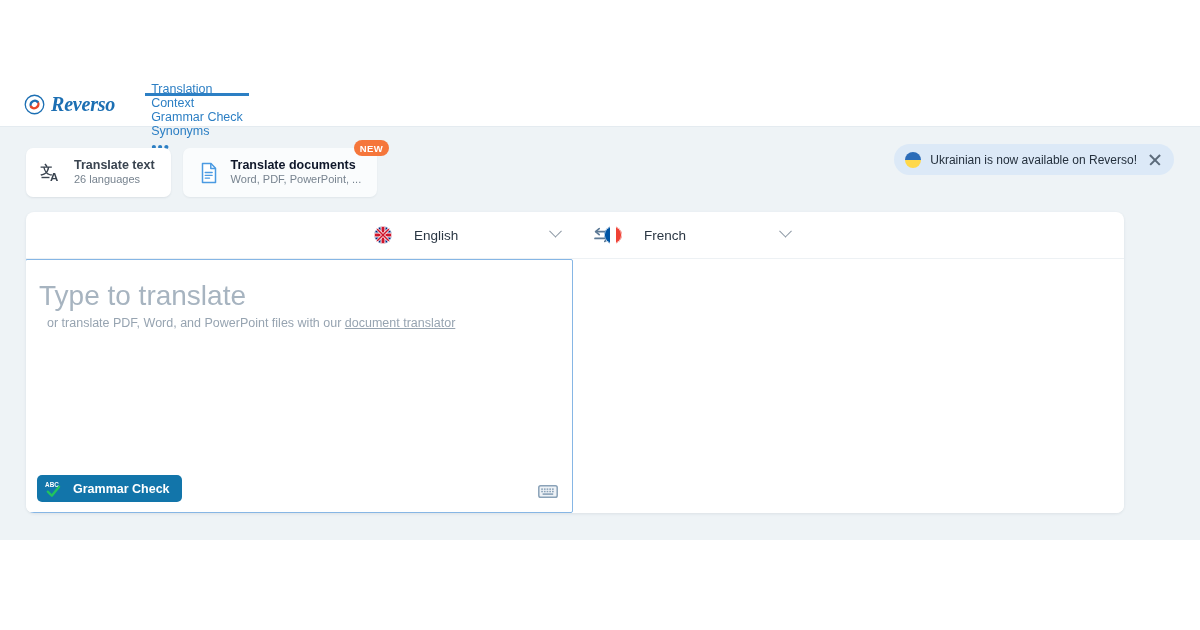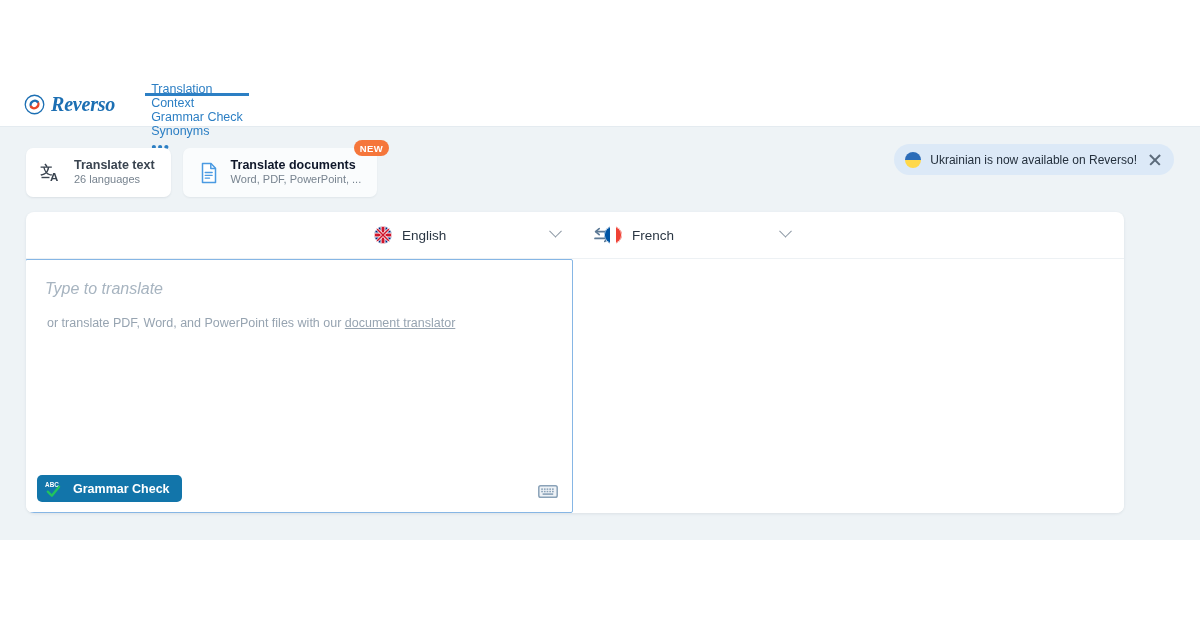--- a/index.html
+++ b/index.html
@@ -209,20 +209,21 @@
     position: relative;
     height: 47px;
     display: flex;
     align-items: center;
     border-bottom: 1px solid #edf1f4;
   }
   .lang-select {
     display: flex; align-items: center;
     height: 47px;
     cursor: pointer;
+    gap: 12px;
   }
   .lang-select.src { position: absolute; left: 348px; width: 186px; }
   .lang-select.tgt { position: absolute; left: 578px; width: 186px; }
   .flag { width: 18px; height: 18px; border-radius: 50%; flex: none; overflow: hidden; }
   .lang-name { font-size: 13.5px; color: #2b3744; margin-left: 10px; }
   .chev {
     margin-left: auto;
     width: 9px; height: 9px;
     border-right: 1.6px solid #8b97a3;
     border-bottom: 1.6px solid #8b97a3;
@@ -245,25 +246,24 @@
     border-radius: 2px;
     margin-left: -1px;
     background: #ffffff;
   }
   .pane-tgt {
     flex: 1;
     background: #ffffff;
   }
   .placeholder {
     position: absolute;
-    left: 19px; top: 20px;
-    font-size: 16px;
+    left: 13px; top: 20px;
+    font-size: 28px;
     color: #a7b4c0;
     font-weight: normal;
-    font-style: italic;
   }
   .sub-hint {
     position: absolute;
     left: 21px; top: 56px;
     font-size: 12.5px;
     color: #97a4b1;
   }
   .sub-hint a {
     color: #97a4b1;
     text-decoration: underline;

